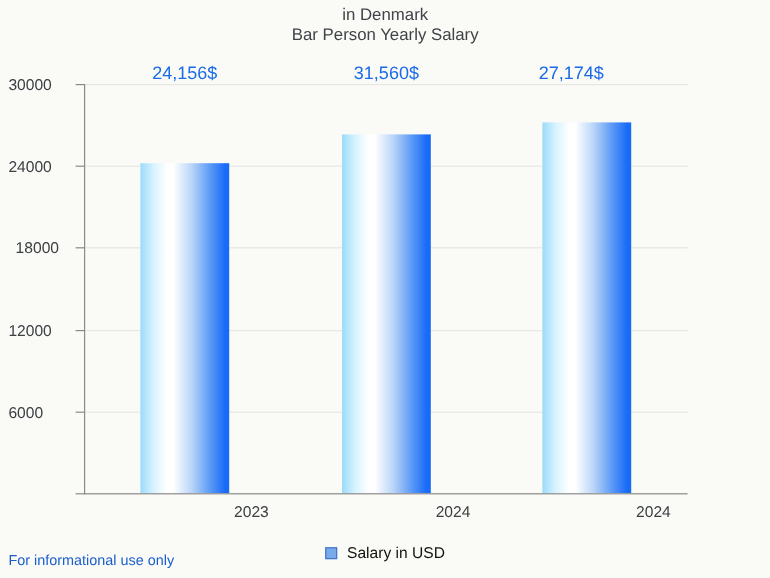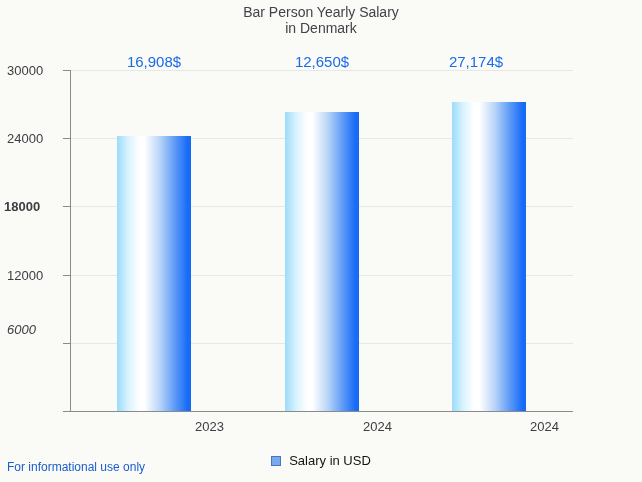--- a/index.html
+++ b/index.html
@@ -24,45 +24,45 @@
     font-size:13px;color:#131313;cursor:default;}
   .swatch{width:10px;height:10px;display:inline-block;box-sizing:border-box;}
   .foot-left{position:absolute;left:7px;top:460px;font-size:12px;color:var(--link-blue);}
   .foot-right{position:absolute;right:8px;top:439px;text-align:right;font-size:13px;line-height:18px;color:var(--link-blue);}
 </style>
 </head>
 <body>
 
 <div class="stage" style="--accent-blue: #1B6BE8; --link-blue: #1A5ECC; --title-gray: #404347; --axis-label-gray: #3C4043; --grid: #E7E7E4; --axis: #8A8A8A;">
   <div class="title">
+    <div>in Denmark</div>
     <div>Bar Person Yearly Salary</div>
-    <div>in Denmark</div>
   </div>
 
   <div id="plot">
       <div class="gridline" style="left: 70px; top: 343px; width: 503px;"></div>
       <div class="ytickmark" style="left: 63px; top: 343px;"></div>
-      <div class="ylabel" style="left: 7px; top: 323px; font-style: italic;">6000</div>
+      <div class="ylabel" style="left: 7px; top: 337px;">6000</div>
       <div class="gridline" style="left: 70px; top: 275px; width: 503px;"></div>
       <div class="ytickmark" style="left: 63px; top: 275px;"></div>
       <div class="ylabel" style="left: 7px; top: 269px;">12000</div>
       <div class="gridline" style="left: 70px; top: 206px; width: 503px;"></div>
       <div class="ytickmark" style="left: 63px; top: 206px;"></div>
-      <div class="ylabel" style="left: 4px; top: 200px; font-weight: bold;">18000</div>
+      <div class="ylabel" style="left: 13px; top: 200px;">18000</div>
       <div class="gridline" style="left: 70px; top: 138px; width: 503px;"></div>
       <div class="ytickmark" style="left: 63px; top: 138px;"></div>
       <div class="ylabel" style="left: 7px; top: 132px;">24000</div>
       <div class="gridline" style="left: 70px; top: 70px; width: 503px;"></div>
       <div class="ytickmark" style="left: 63px; top: 70px;"></div>
       <div class="ylabel" style="left: 7px; top: 64px;">30000</div>
       <div class="bar" style="left: 117px; top: 136px; width: 74px; height: 275px;"></div>
-      <div class="vlabel" style="left: 84px; top: 53px;">16,908$</div>
+      <div class="vlabel" style="left: 84px; top: 53px;">24,156$</div>
       <div class="xlabel" style="left: 84px; top: 419px;">2023</div>
       <div class="bar" style="left: 285px; top: 112px; width: 74px; height: 299px;"></div>
-      <div class="vlabel" style="left: 252px; top: 53px;">12,650$</div>
+      <div class="vlabel" style="left: 252px; top: 53px;">31,560$</div>
       <div class="xlabel" style="left: 252px; top: 419px;">2024</div>
       <div class="bar" style="left: 452px; top: 102px; width: 74px; height: 309px;"></div>
       <div class="vlabel" style="left: 406px; top: 53px;">27,174$</div>
       <div class="xlabel" style="left: 419px; top: 419px;">2024</div>
       <div class="yaxis" style="left: 70px; top: 70px; height: 342px;"></div>
       <div class="xaxis" style="left: 63px; top: 411px; width: 510px;"></div>
     </div>
 
   <div class="legend">
     <span class="swatch" style="background: rgb(121, 169, 234); border: 1px solid rgb(67, 119, 198);"></span>

